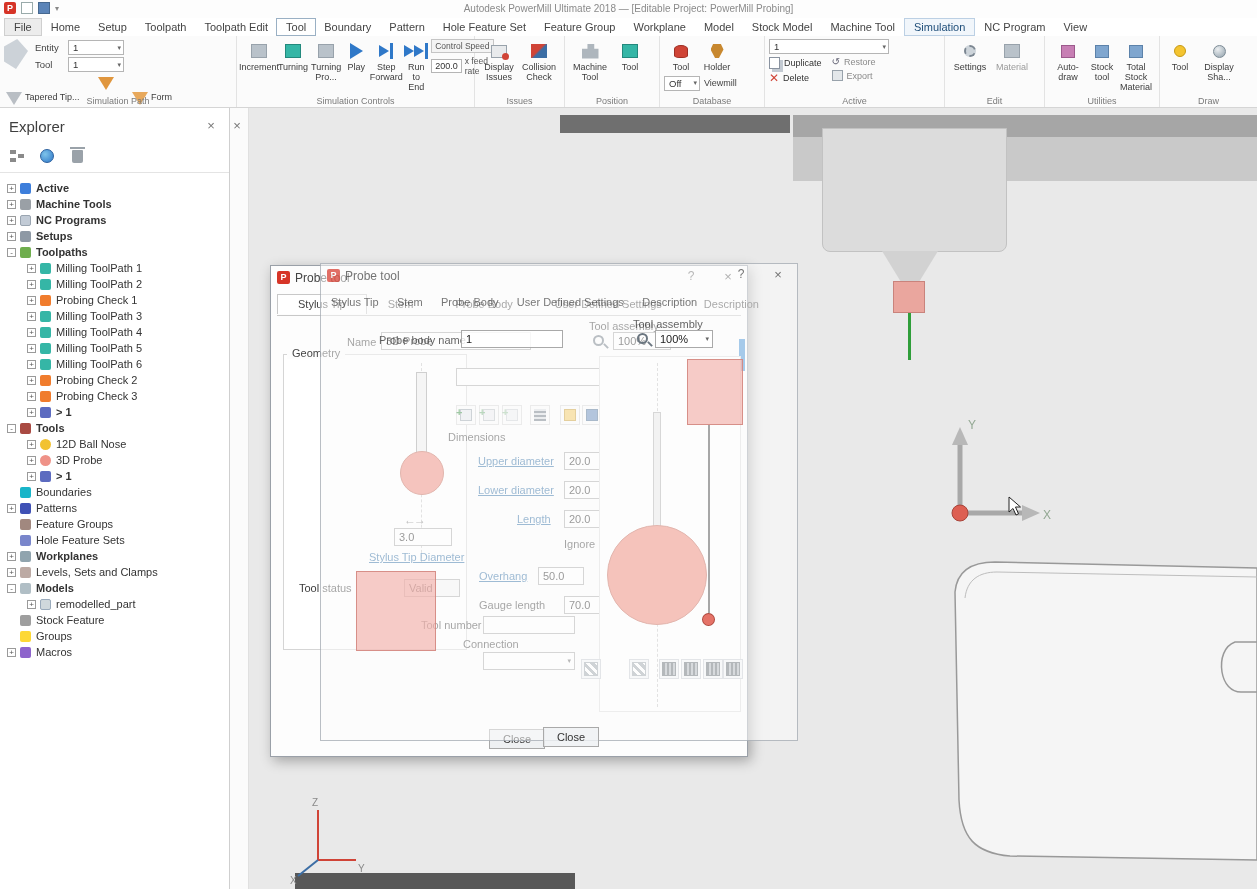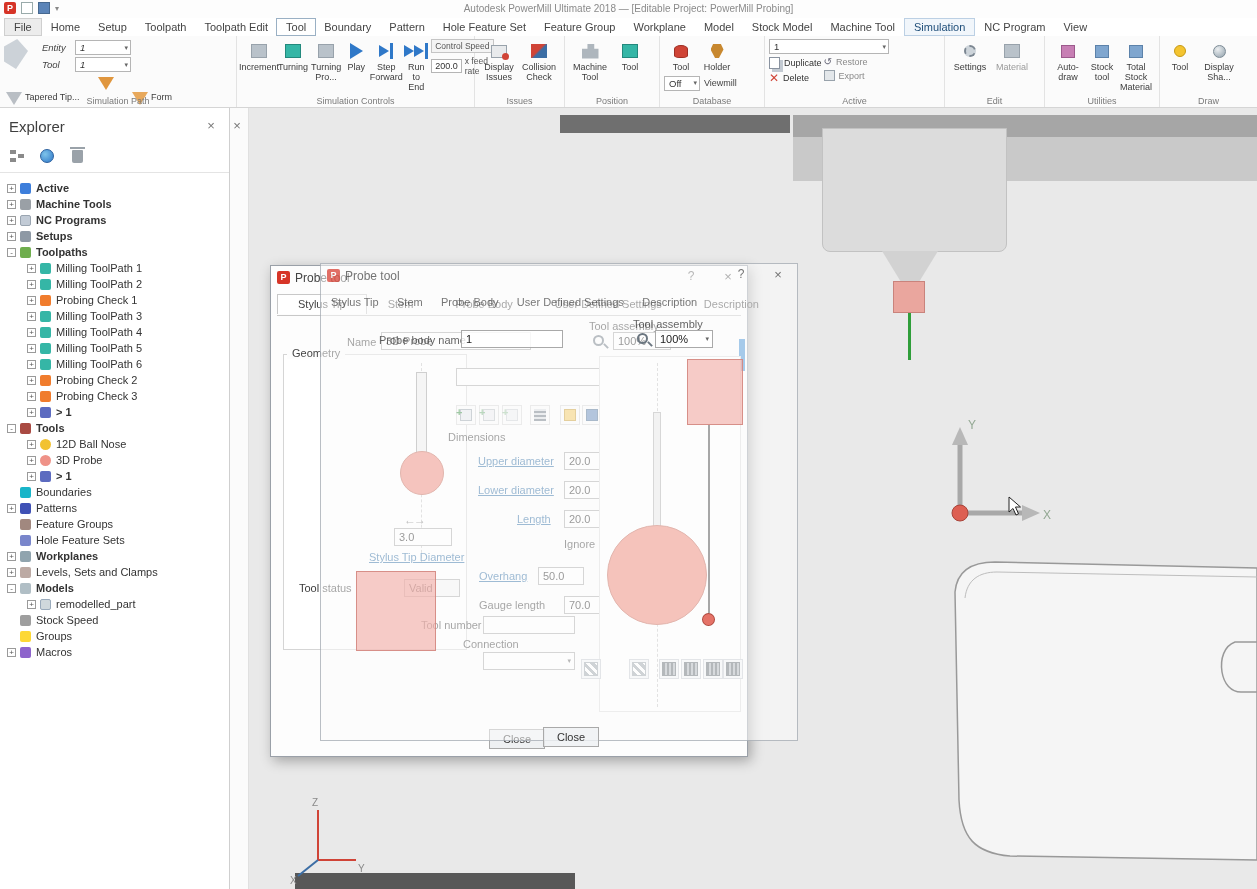--- a/index.html
+++ b/index.html
@@ -223,21 +223,21 @@
     <span class="rtab active">Simulation</span>
 
     <span class="rtab">NC Program</span>
 
     <span class="rtab">View</span>
   </div>
 
 <div class="ribbon">
 
   <div class="rgroup" style="width:237px">
-    <div style="display:flex; gap:14px;font-style:italic;">
+    <div style="display:flex; gap:7px;">
       <div class="ic-shape"></div>
       <div>
         <div class="frow">
           <span class="flabel">Entity</span>
           <div class="rcombo" style="width:56px">
               <span>1</span>
               <span class="caret">▾</span>
             </div>
         </div>
         <div class="frow">
@@ -383,21 +383,21 @@
       <span style="font-size:9px; color:#444;">Viewmill</span>
     </div>
     <div class="rgroup-label">Database</div>
   </div>
 
   <div class="rgroup" style="width:180px">
     <div class="rcombo" style="width:120px; margin-bottom:3px;">
         <span>1</span>
         <span class="caret">▾</span>
       </div>
-    <div style="display:flex; gap:2px;">
+    <div style="display:flex; gap:10px;">
       <div style="display:flex; flex-direction:column; gap:3px;">
         <div style="display:flex; align-items:center; gap:4px; font-size:9px;">
             <span class="ic-dup"></span>
             <span>Duplicate</span>
           </div>
         <div style="display:flex; align-items:center; gap:4px; font-size:9px;">
             <span class="ic-x">✕</span>
             <span>Delete</span>
           </div>
       </div>
@@ -691,21 +691,21 @@
 
       <div class="tree-row lvl1">
         <span class="expander">+</span>
         <span class="tree-icon i-model"></span>
         <span class="tree-label">remodelled_part</span>
       </div>
 
       <div class="tree-row lvl0">
         <span class="expander"></span>
         <span class="tree-icon i-stock"></span>
-        <span class="tree-label">Stock Speed</span>
+        <span class="tree-label">Stock Feature</span>
       </div>
 
       <div class="tree-row lvl0">
         <span class="expander"></span>
         <span class="tree-icon i-groups"></span>
         <span class="tree-label">Groups</span>
       </div>
 
       <div class="tree-row lvl0">
         <span class="expander">+</span>

